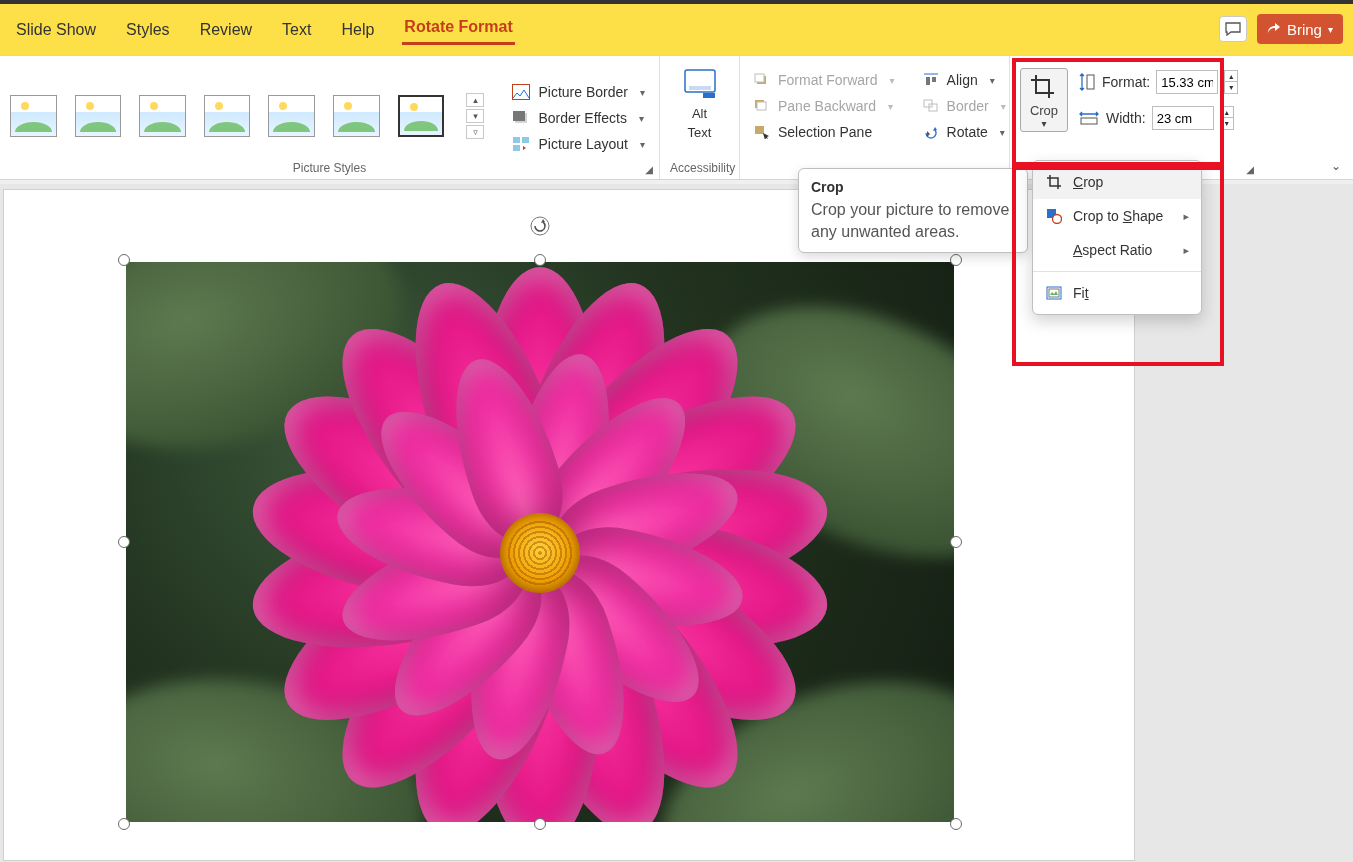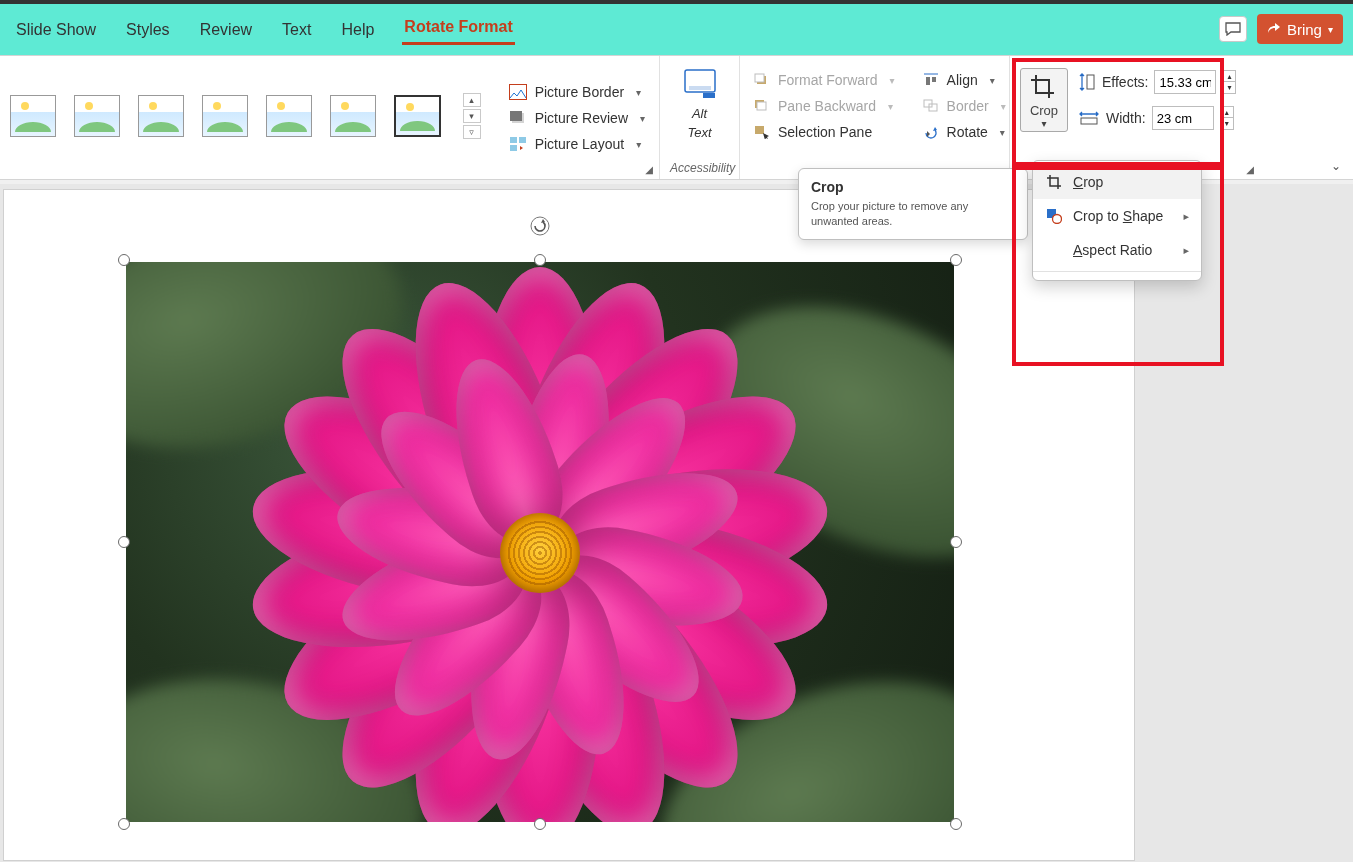--- a/index.html
+++ b/index.html
@@ -2,21 +2,21 @@
 <html><head>
 <meta charset="utf-8">
 <style>
   * { box-sizing: border-box; margin: 0; padding: 0; font-family: "Segoe UI", Arial, sans-serif; }
   body { background: #f0f0f0; width: 1353px; height: 862px; overflow: hidden; position: relative; }
 
   
   .window-strip { height: 4px; background: #333; }
 
   .tabs-row {
-    height: 52px; background: #5eead4; border-bottom: 1px solid #d4d4d4;
+    height: 52px; background: #fde047; border-bottom: 1px solid #d4d4d4;
     display: flex; align-items: center; padding: 4px 14px; gap: 26px;
     position: relative;
   }
   .tab { font-size: 16px; color: #333; cursor: pointer; padding: 4px 2px; }
   .tab.active { color: #c43e1c; font-weight: 600; border-bottom: 3px solid #c43e1c; padding-bottom: 6px; }
 
   .comments-btn {
     position: absolute; right: 106px; top: 12px; width: 28px; height: 26px;
     border: 1px solid #c9c9c9; border-radius: 4px; background: #fff;
     display: flex; align-items: center; justify-content: center; cursor: pointer;
@@ -79,21 +79,21 @@
   .red-top { left:1012px; top:58px; width:212px; height:108px; }
   .red-bottom { left:1012px; top:166px; width:212px; height:200px; }
 
   
   .tooltip {
     position:absolute; left:798px; top:168px; width:230px;
     background:#fff; border:1px solid #bfbfbf; border-radius:6px;
     box-shadow:0 4px 12px rgba(0,0,0,.15); padding:10px 12px; font-size:13px; color:#333;
   }
   .tooltip .tt-title { font-weight:700; margin-bottom:4px; font-size:14px; }
-  .tooltip .tt-body { color:#555; font-size:11px; line-height:1.35; }
+  .tooltip .tt-body { color:#555; font-size:16px; line-height:1.35; }
 
   
   .crop-menu {
     position:absolute; left:1032px; top:160px; width:170px;
     background:#fff; border:1px solid #bfbfbf; border-radius:6px;
     box-shadow:0 6px 16px rgba(0,0,0,.18); padding:4px 0; font-size:14px;
   }
   .crop-menu .mi { display:flex; align-items:center; gap:10px; padding:8px 12px; cursor:pointer; color:#333; }
   .crop-menu .mi:hover, .crop-menu .mi.hover { background:#f2f2f2; }
   .crop-menu .sep { height:1px; background:#e1e1e1; margin:4px 0; }
@@ -212,39 +212,40 @@
               <rect x="0.5" y="0.5" width="17" height="15" fill="none" stroke="#c43e1c"></rect>
             </svg>
           <span>Picture Border</span>
             <span class="chev">▾</span>
         </div>
         <div class="ritem">
           <svg width="18" height="16" viewBox="0 0 18 16">
               <path fill="#555" d="M3 3h12v10H3z" opacity=".25"></path>
               <path fill="#777" d="M1 1h12v10H1z"></path>
             </svg>
-          <span>Picture Review</span>
+          <span>Border Effects</span>
             <span class="chev">▾</span>
         </div>
         <div class="ritem">
           <svg width="18" height="16" viewBox="0 0 18 16">
               <rect x="1" y="1" width="7" height="6" fill="#8ecae6"></rect>
               <rect x="10" y="1" width="7" height="6" fill="#8ecae6"></rect>
               <rect x="1" y="9" width="7" height="6" fill="#8ecae6"></rect>
               <path fill="#c43e1c" d="M11 10l3 2-3 2z"></path>
             </svg>
           <span>Picture Layout</span>
             <span class="chev">▾</span>
         </div>
       </div>
     </div>
+    <div class="group-label">Picture Styles</div>
     <span class="launcher">◢</span>
   </div>
 
-  <div class="ribbon-group" style="width:80px; position:relative;font-style:italic;">
+  <div class="ribbon-group" style="width:80px; position:relative;">
     <div class="big-btn">
       <div class="icon-box">
         <svg width="32" height="30" viewBox="0 0 32 30">
             <rect x="1" y="1" width="30" height="22" rx="2" fill="none" stroke="#2a6fc9" stroke-width="1.5"></rect>
             <rect x="5" y="17" width="22" height="4" fill="#2a6fc9" opacity=".25"></rect>
             <rect x="19" y="24" width="12" height="5" fill="#2a6fc9"></rect>
           </svg>
       </div>
       <span>Alt</span>
       <span>Text</span>
@@ -320,21 +321,21 @@
           </svg>
         <span>Crop</span>
         <span style="font-size:10px;">▾</span>
       </div>
       <div class="vstack" style="gap:12px; padding-top:2px;">
         <div class="size-row">
           <svg width="18" height="20" viewBox="0 0 18 20">
               <path stroke="#2a6fc9" stroke-width="1.3" d="M4 2v16M2 4l2-2 2 2M2 16l2 2 2-2"></path>
               <rect x="9" y="3" width="7" height="14" fill="none" stroke="#555"></rect>
             </svg>
-          <span>Effects:</span>
+          <span>Format:</span>
           <input value="15.33 cm" style="">
           <div class="spin">
               <div>▴</div>
               <div>▾</div>
             </div>
         </div>
         <div class="size-row">
           <svg width="22" height="16" viewBox="0 0 22 16">
               <path stroke="#2a6fc9" stroke-width="1.3" d="M2 4h18M4 2L2 4l2 2M18 2l2 2-2 2"></path>
               <rect x="3" y="8" width="16" height="6" fill="none" stroke="#555"></rect>
@@ -440,16 +441,26 @@
       </span>
     <span>Crop to <u>S</u>hape</span>
     <span class="sub">▸</span>
   </div>
   <div class="mi">
     <span class="micon"></span>
     <span><u>A</u>spect Ratio</span>
     <span class="sub">▸</span>
   </div>
   <div class="sep"></div>
+  <div class="mi">
+    <span class="micon">
+        <svg width="16" height="14" viewBox="0 0 16 14">
+          <rect x="1" y="1" width="14" height="12" fill="none" stroke="#2a6fc9"></rect>
+          <rect x="3" y="3" width="10" height="8" fill="none" stroke="#777"></rect>
+          <path fill="#69b36a" d="M4 9l2-3 2 2 2-3 2 4H4z"></path>
+        </svg>
+      </span>
+    <span>Fi<u>t</u></span>
+  </div>
 </div>
 
 <div class="red-box red-top"></div>
 <div class="red-box red-bottom"></div>
 
 </body></html>

